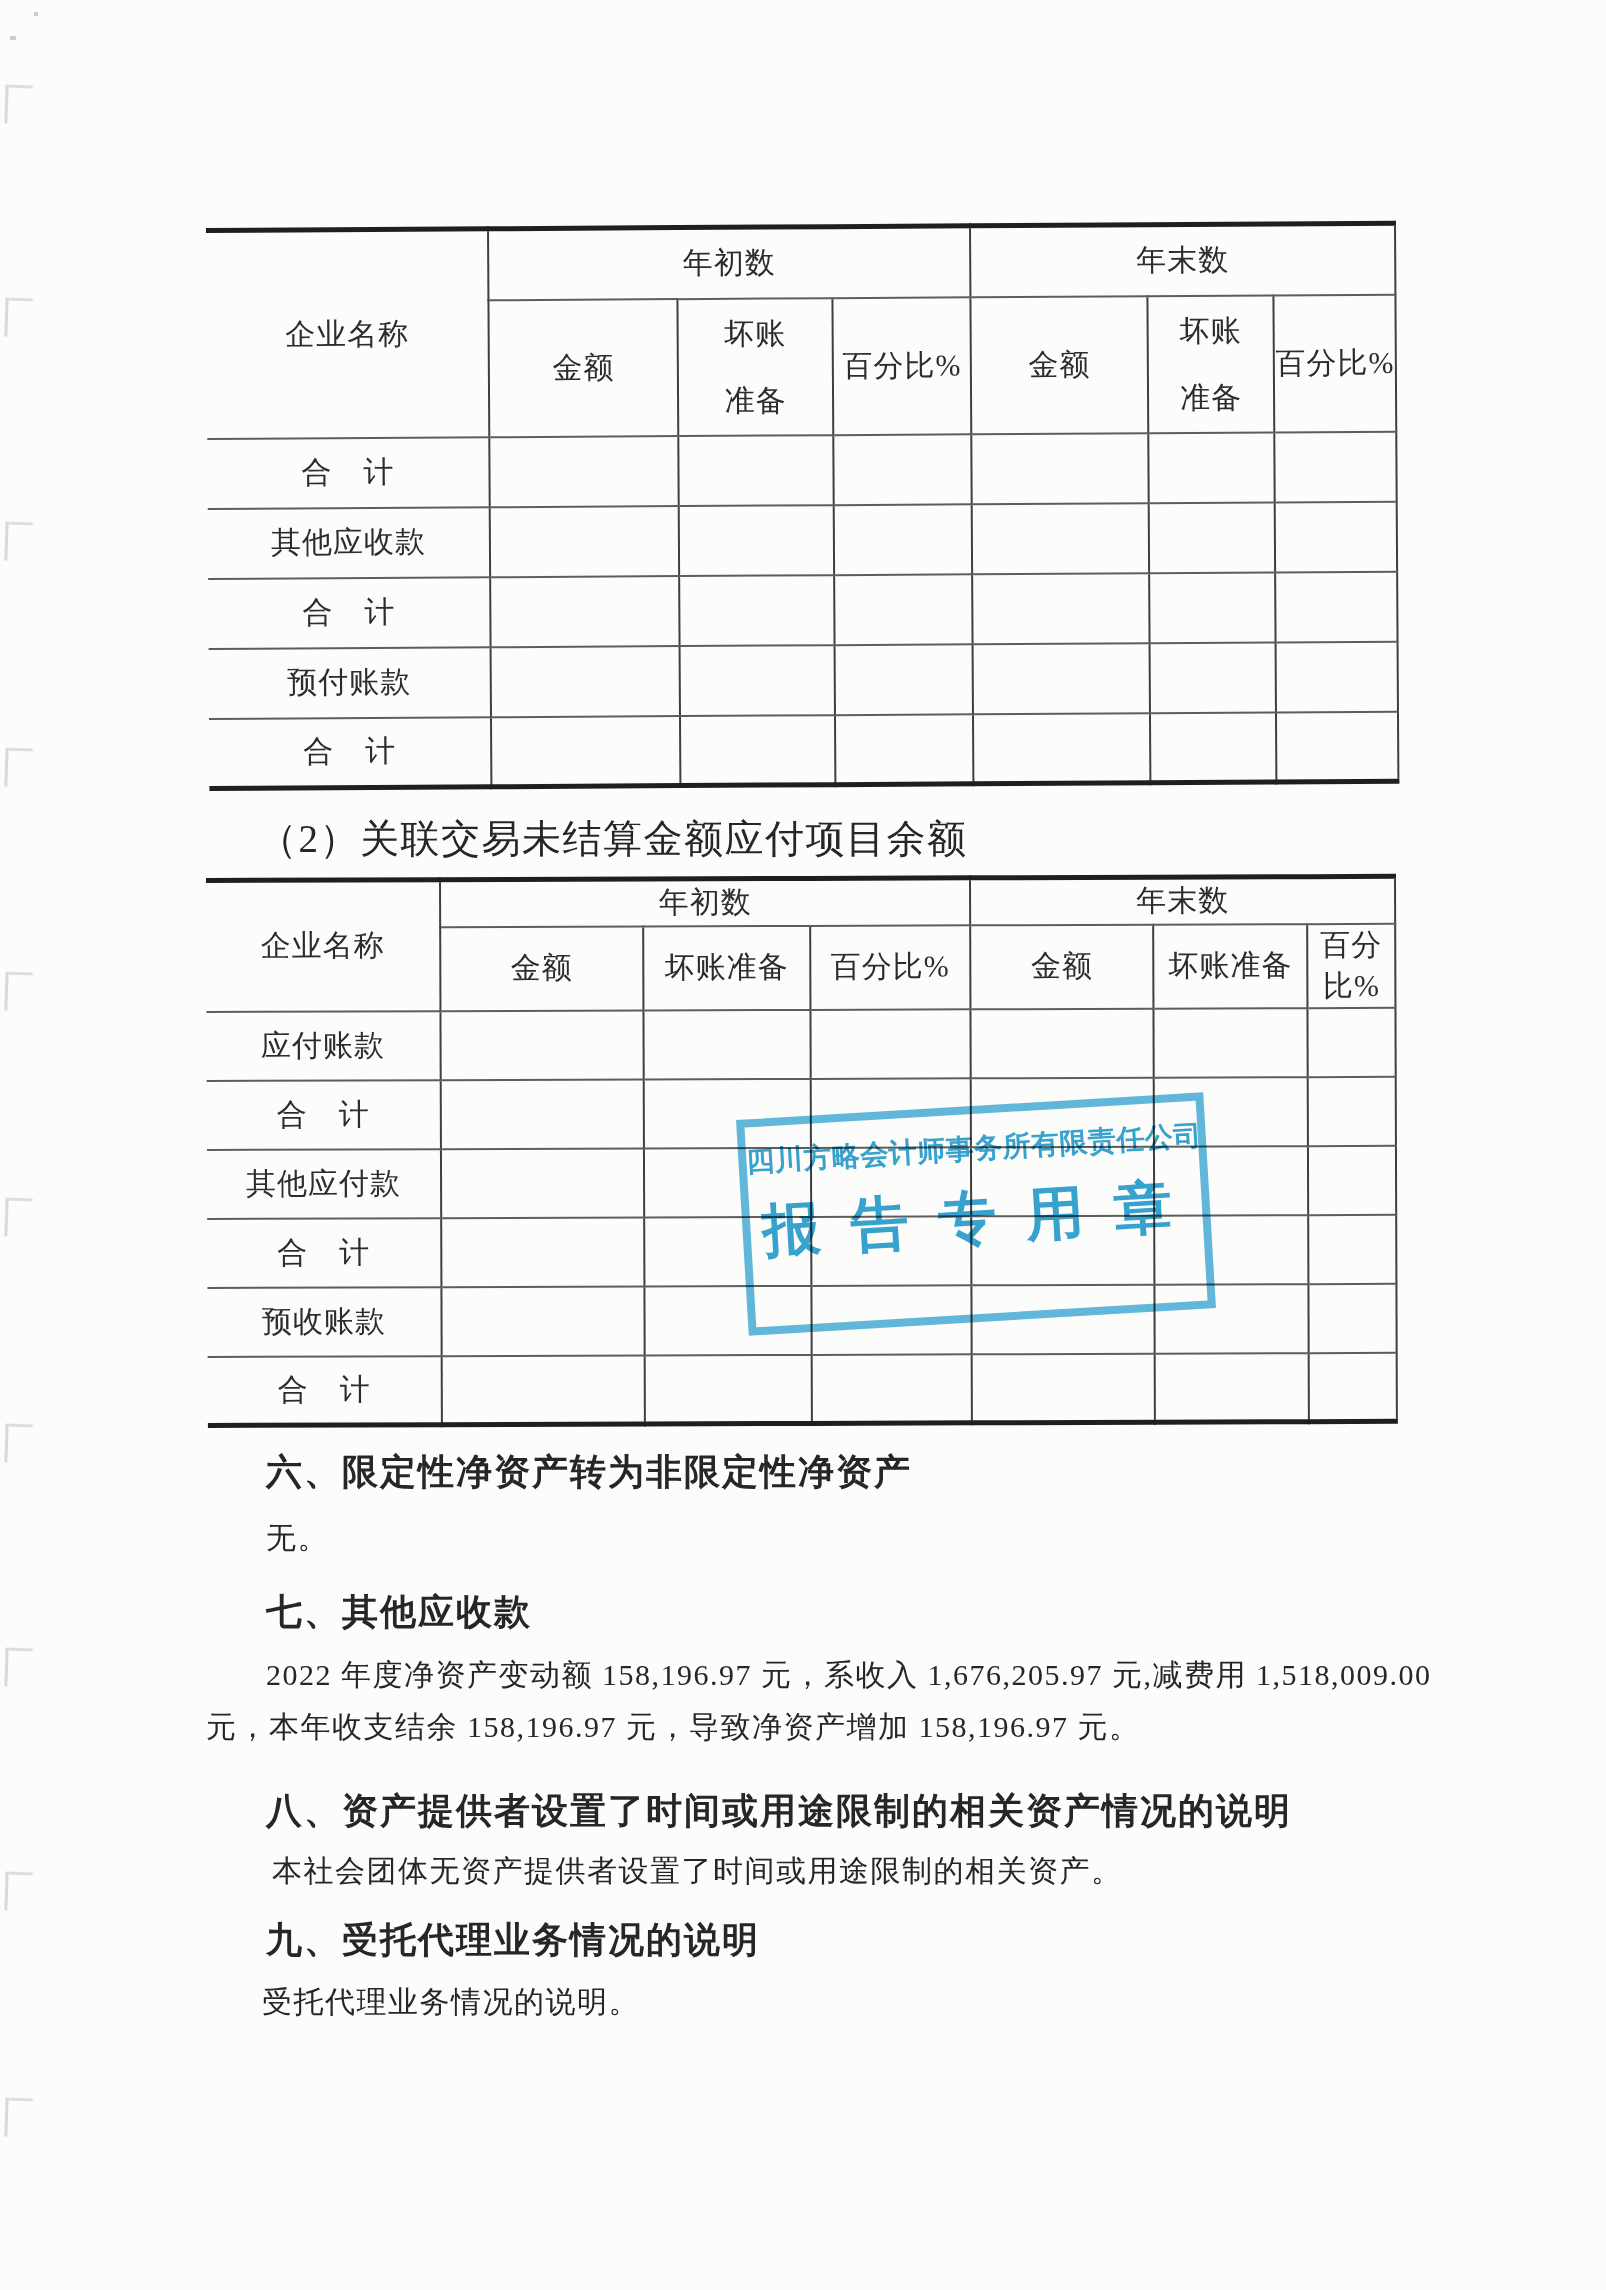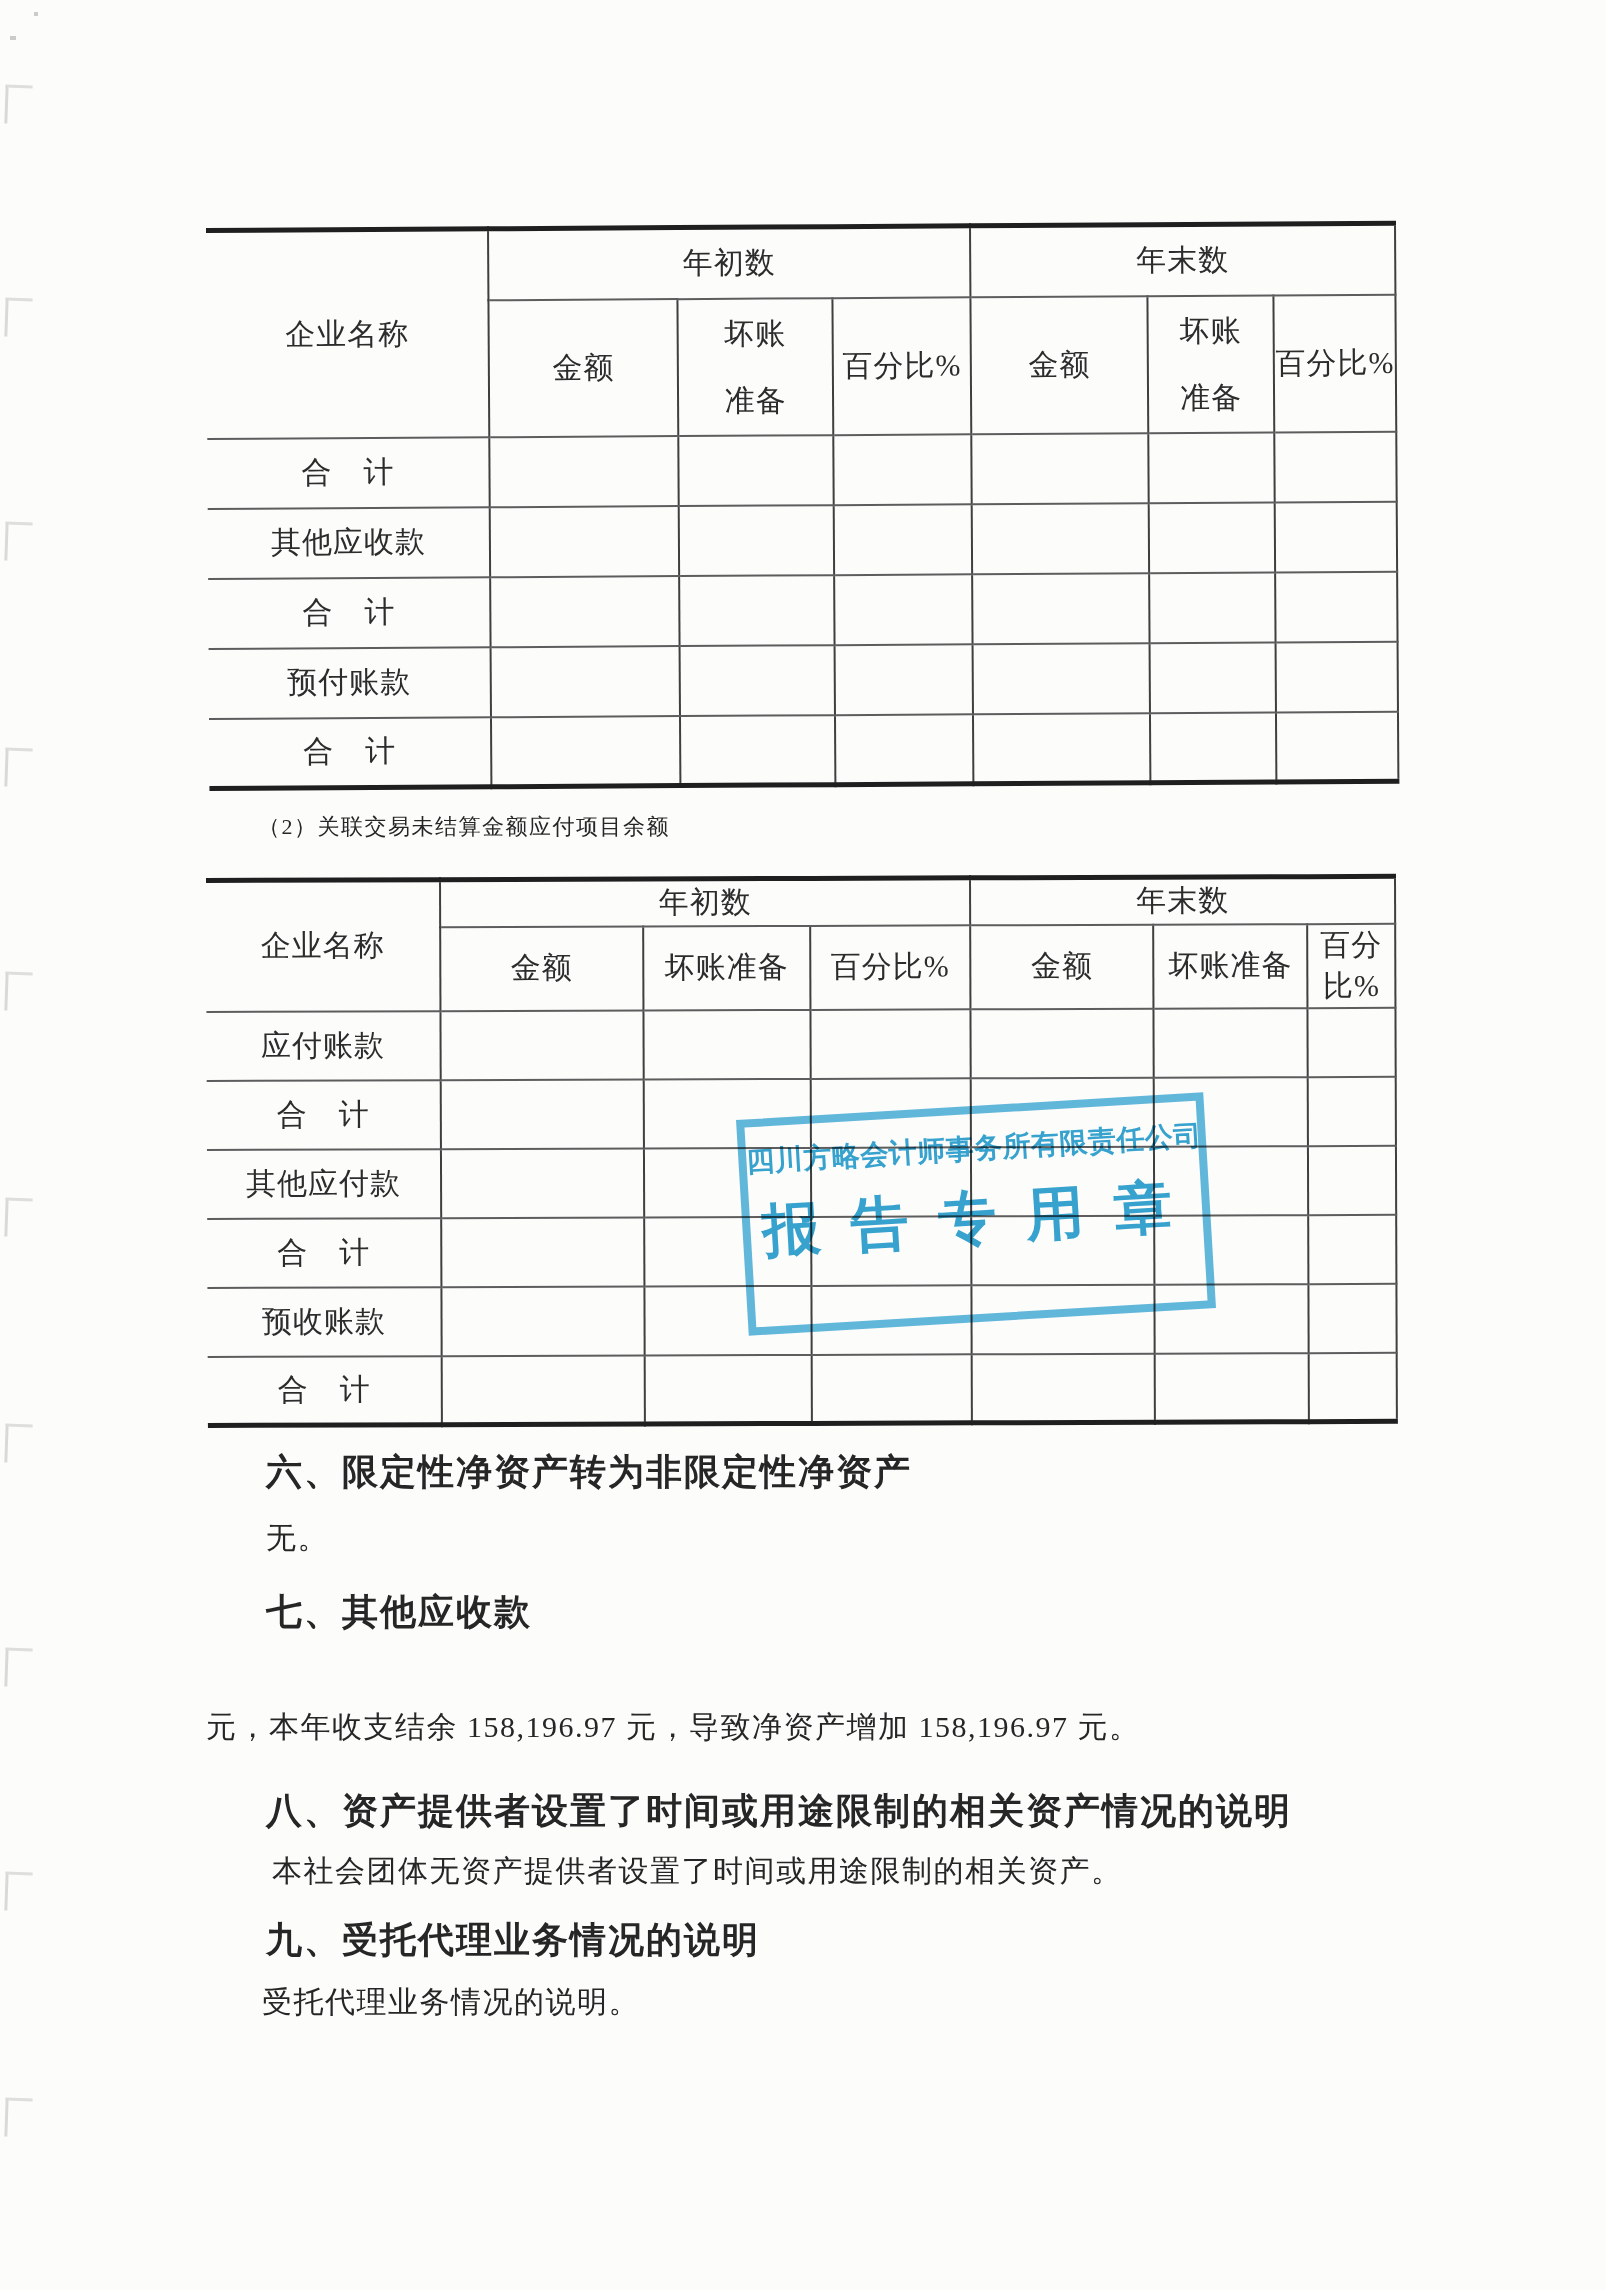--- a/index.html
+++ b/index.html
@@ -42,21 +42,21 @@
   tr.t1-r{height:70px;}
   tr.t2-h1{height:47px;}
   tr.t2-h2{height:70px;}
   tr.t2-r{height:69px;}
   td.rowlabel{text-align:left;padding-left:14px;}
   td.rowtotal{text-align:center;}
   td.small{font-size:26px;letter-spacing:0;}
   .twoLine{display:block;line-height:2.25;}
   
   .abs{position:absolute;white-space:nowrap;}
-  .h2line{font-size:22px;letter-spacing:1.5px;}
+  .h2line{font-size:39px;letter-spacing:1.5px;}
   .sec-heading{font-size:36px;font-weight:bold;letter-spacing:2px;}
   .sec-body{font-size:30px;letter-spacing:1.5px;}
   .footer-num{position:absolute;left:0;width:100%;text-align:center;font-size:30px;}
   
   .stamp{
     position:absolute;
     left:742px;top:1106px;
     width:468px;height:216px;
     border:8px solid rgba(46,161,211,0.75);
     transform:rotate(-3.4deg);
@@ -255,20 +255,21 @@
     </table>
 
   <div class="stamp">
     <div class="stamp-l1">四川方略会计师事务所有限责任公司</div>
     <div class="stamp-l2">报告专用章</div>
   </div>
 
   <div class="abs sec-heading" style="left:266px;top:1448px">六、限定性净资产转为非限定性净资产</div>
   <div class="abs sec-body" style="left:266px;top:1518px">无。</div>
   <div class="abs sec-heading" style="left:266px;top:1588px">七、其他应收款</div>
+  <div class="abs sec-body" style="left:266px;top:1655px">2022 年度净资产变动额 158,196.97 元，系收入 1,676,205.97 元,减费用 1,518,009.00</div>
   <div class="abs sec-body" style="left:206px;top:1707px">元，本年收支结余 158,196.97 元，导致净资产增加 158,196.97 元。</div>
   <div class="abs sec-body" style="left:272px;top:1851px">本社会团体无资产提供者设置了时间或用途限制的相关资产。</div>
   <div class="abs sec-heading" style="left:266px;top:1787px">八、资产提供者设置了时间或用途限制的相关资产情况的说明</div>
   <div class="abs sec-heading" style="left:266px;top:1916px">九、受托代理业务情况的说明</div>
   <div class="abs sec-body" style="left:262px;top:1982px">受托代理业务情况的说明。</div>
 
 
 </div>
 
 </body></html>

